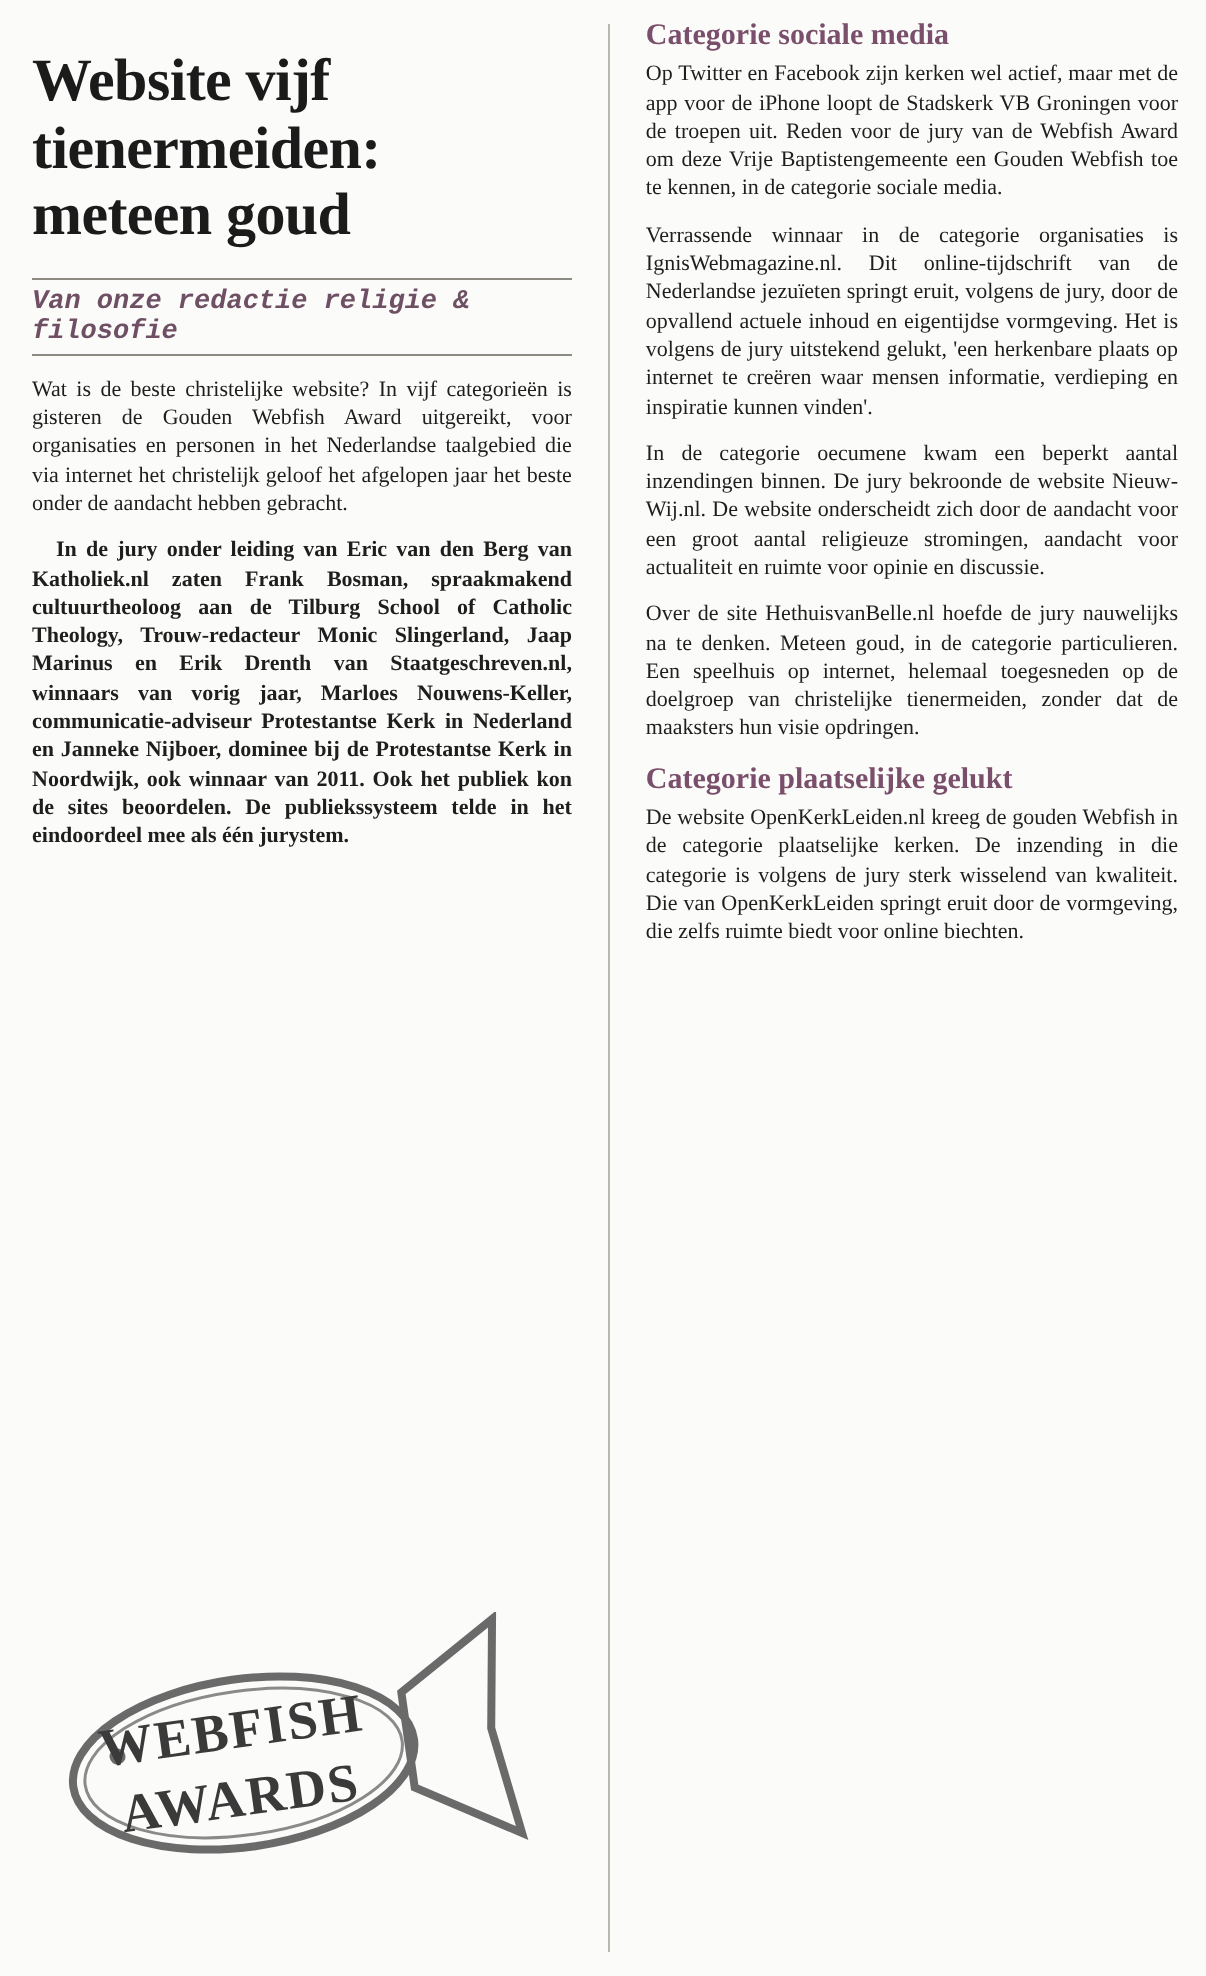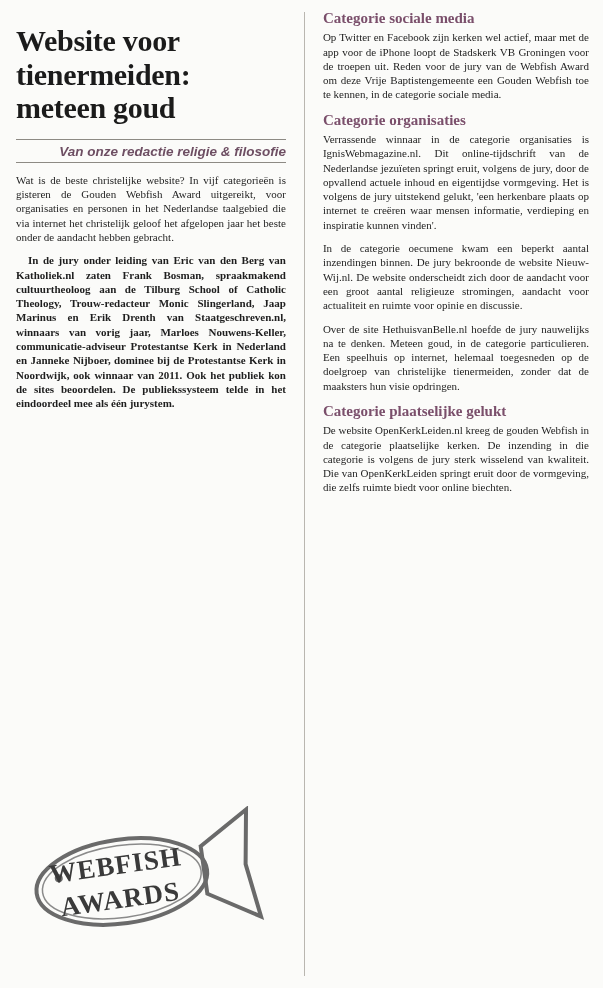--- a/index.html
+++ b/index.html
@@ -50,27 +50,26 @@
     line-height: 1.12;
     color: #1b1b1b;
     margin: 14px 0 0 0;
     letter-spacing: -0.3px;
   }
   .byline-rule-top {
     border-top: 1px solid #8d8a84;
     margin-top: 14px;
   }
   .byline {
-    font-family: Liberation Sans, sans-serif;
+    font-family: Liberation Mono, monospace;
     font-style: italic;
     font-weight: bold;
     font-size: 13.5px;
     color: #6e4f63;
     padding: 4px 0 3px 0;
-    text-align: right;
   }
   .byline-rule-bot {
     border-top: 1px solid #8d8a84;
     margin-bottom: 10px;
   }
 
   
   p.body {
     font-family: "Liberation Serif", serif;
     font-size: 11px;
@@ -107,21 +106,21 @@
   }
   .logo-svg { display:block; }
 </style>
 </head>
 <body>
 
 <div class="page">
   <div class="columns">
 
     <div class="col-left">
-      <h1 class="headline">Website voor tienermeiden: meteen goud</h1>
+      <h1 class="headline">Website vijf tienermeiden: meteen goud</h1>
 
       <div class="byline-rule-top"></div>
       <div class="byline">Van onze redactie religie &amp; filosofie</div>
       <div class="byline-rule-bot"></div>
 
       <p class="body">Wat is de beste christelijke website? In vijf categorieën is gisteren de Gouden Webfish Award uitgereikt, voor organisaties en personen in het Nederlandse taalgebied die via internet het christelijk geloof het afgelopen jaar het beste onder de aandacht hebben gebracht.</p>
       <p class="body indent">In de jury onder leiding van Eric van den Berg van Katholiek.nl zaten Frank Bosman, spraakmakend cultuurtheoloog aan de Tilburg School of Catholic Theology, Trouw-redacteur Monic Slingerland, Jaap Marinus en Erik Drenth van Staatgeschreven.nl, winnaars van vorig jaar, Marloes Nouwens-Keller, communicatie-adviseur Protestantse Kerk in Nederland en Janneke Nijboer, dominee bij de Protestantse Kerk in Noordwijk, ook winnaar van 2011. Ook het publiek kon de sites beoordelen. De publiekssysteem telde in het eindoordeel mee als één jurystem.</p>
 
       <div class="logo-wrap">
         <svg class="logo-svg" width="250" height="150" viewBox="0 0 250 150">
@@ -140,21 +139,20 @@
         </svg>
       </div>
     </div>
 
     <div class="col-divider"></div>
 
     <div class="col-right">
       <h2 class="subhead first">Categorie sociale media</h2>
       <p class="body">Op Twitter en Facebook zijn kerken wel actief, maar met de app voor de iPhone loopt de Stadskerk VB Groningen voor de troepen uit. Reden voor de jury van de Webfish Award om deze Vrije Baptistengemeente een Gouden Webfish toe te kennen, in de categorie sociale media.</p>
 
-      <h2 class="subhead">Categorie organisaties</h2>
       <p class="body">Verrassende winnaar in de categorie organisaties is IgnisWebmagazine.nl. Dit online-tijdschrift van de Nederlandse jezuïeten springt eruit, volgens de jury, door de opvallend actuele inhoud en eigentijdse vormgeving. Het is volgens de jury uitstekend gelukt, 'een herkenbare plaats op internet te creëren waar mensen informatie, verdieping en inspiratie kunnen vinden'.</p>
 
       <p class="body">In de categorie oecumene kwam een beperkt aantal inzendingen binnen. De jury bekroonde de website Nieuw-Wij.nl. De website onderscheidt zich door de aandacht voor een groot aantal religieuze stromingen, aandacht voor actualiteit en ruimte voor opinie en discussie.</p>
 
       <p class="body">Over de site HethuisvanBelle.nl hoefde de jury nauwelijks na te denken. Meteen goud, in de categorie particulieren. Een speelhuis op internet, helemaal toegesneden op de doelgroep van christelijke tienermeiden, zonder dat de maaksters hun visie opdringen.</p>
 
       <h2 class="subhead">Categorie plaatselijke gelukt</h2>
       <p class="body">De website OpenKerkLeiden.nl kreeg de gouden Webfish in de categorie plaatselijke kerken. De inzending in die categorie is volgens de jury sterk wisselend van kwaliteit. Die van OpenKerkLeiden springt eruit door de vormgeving, die zelfs ruimte biedt voor online biechten.</p>
     </div>
 

